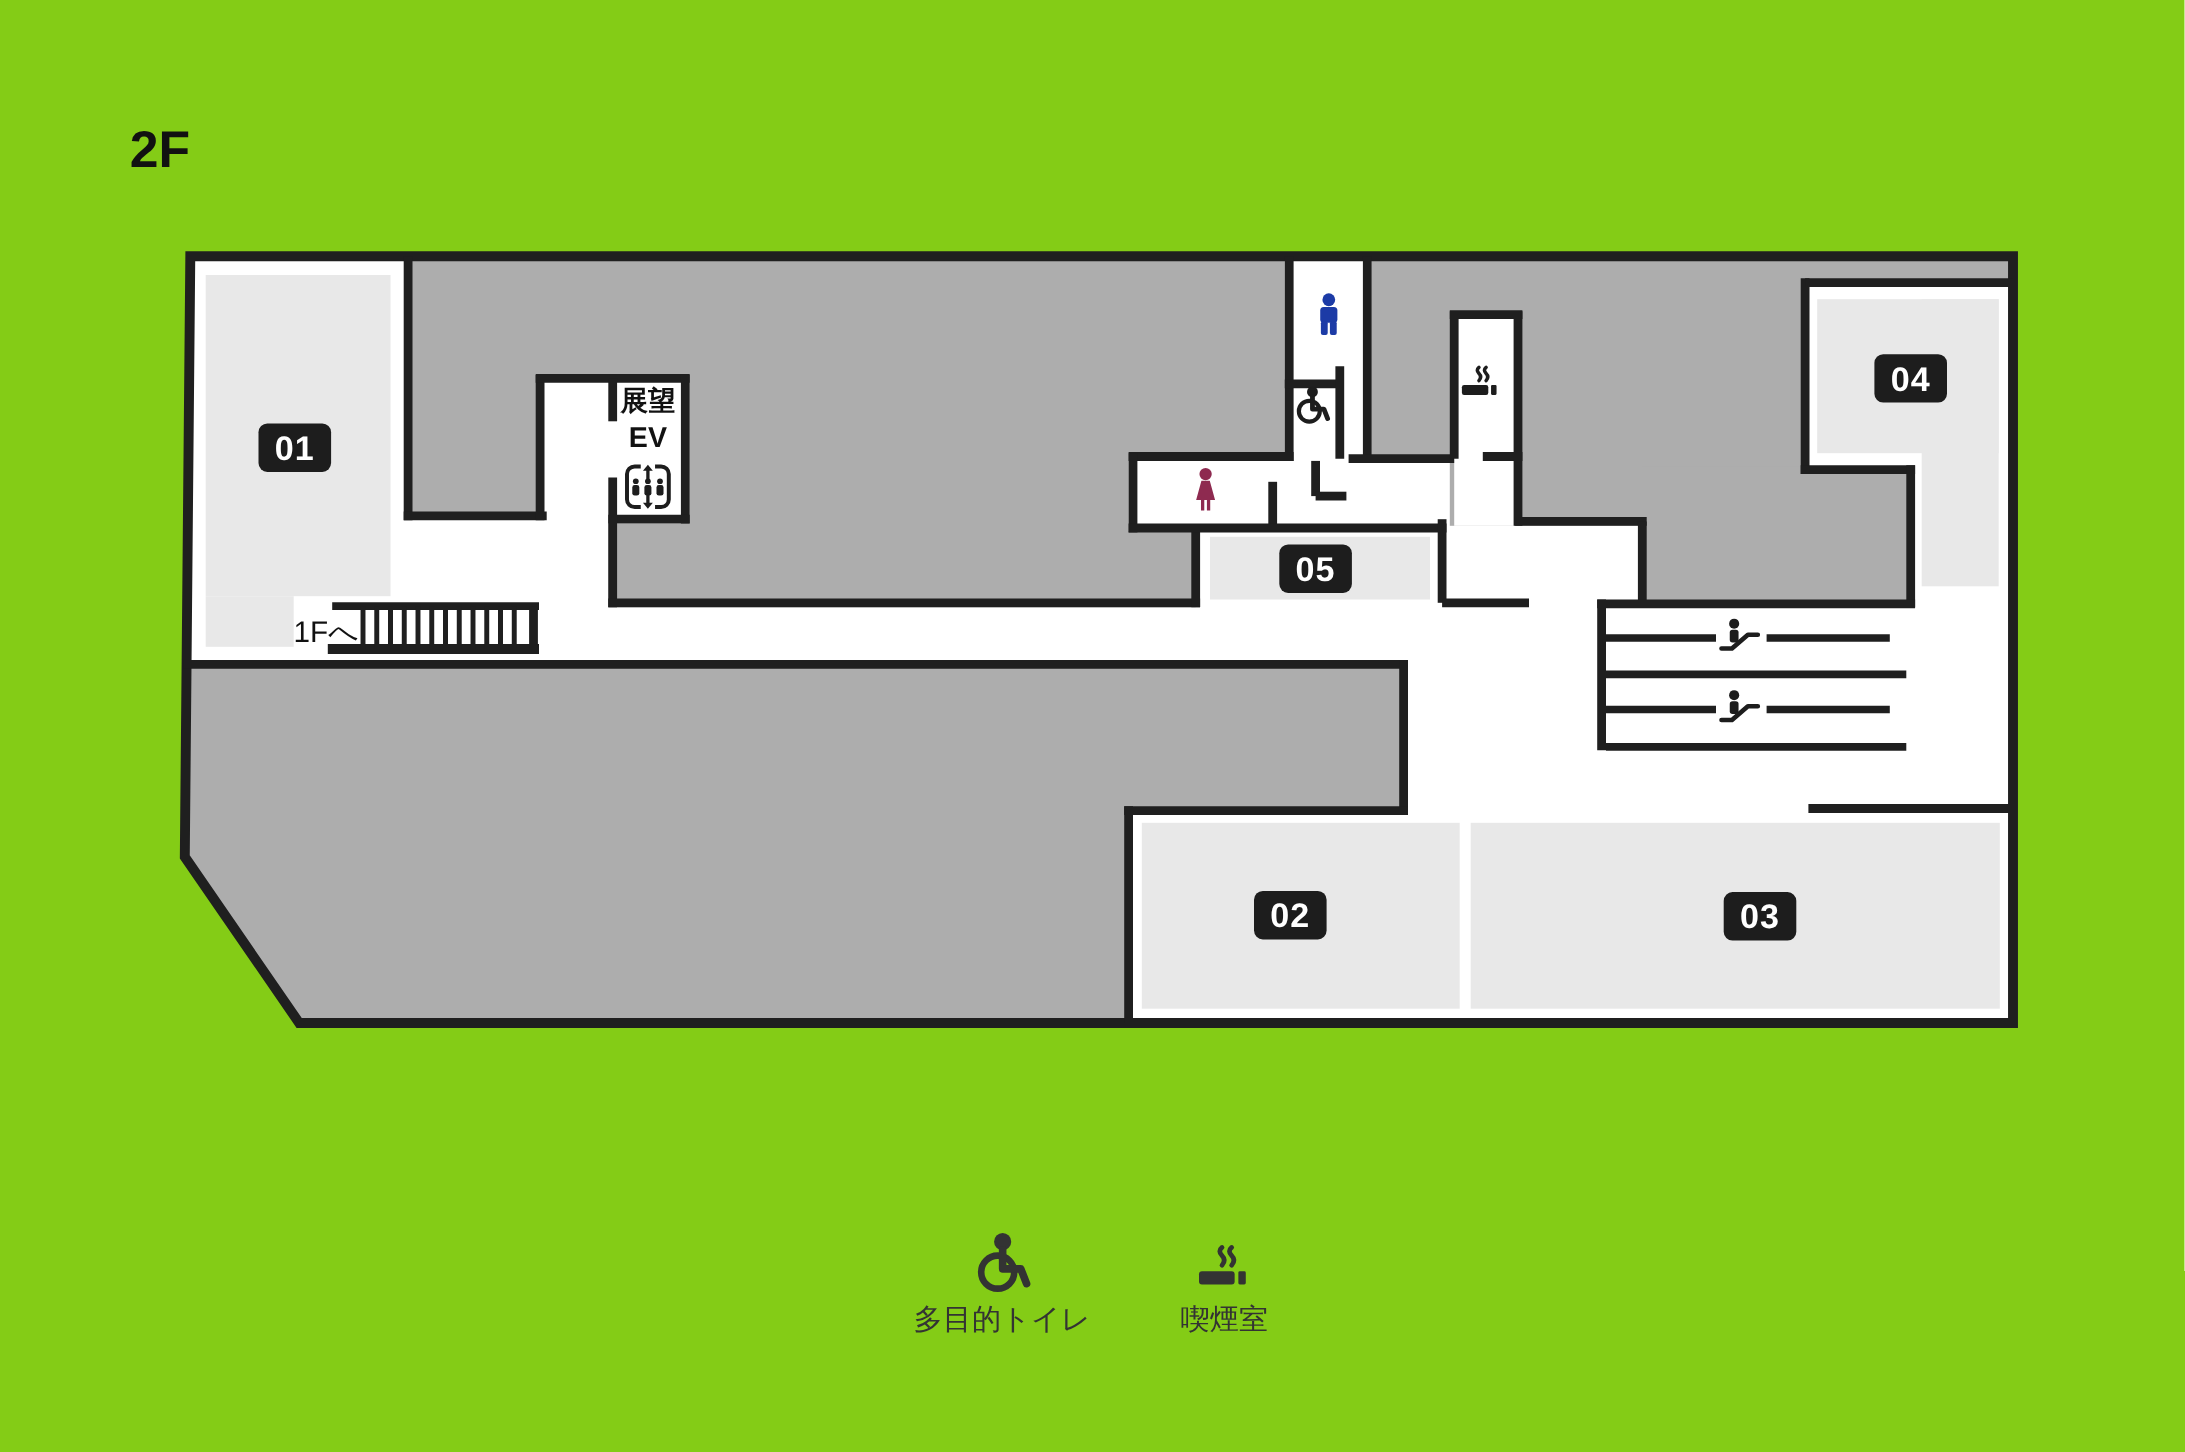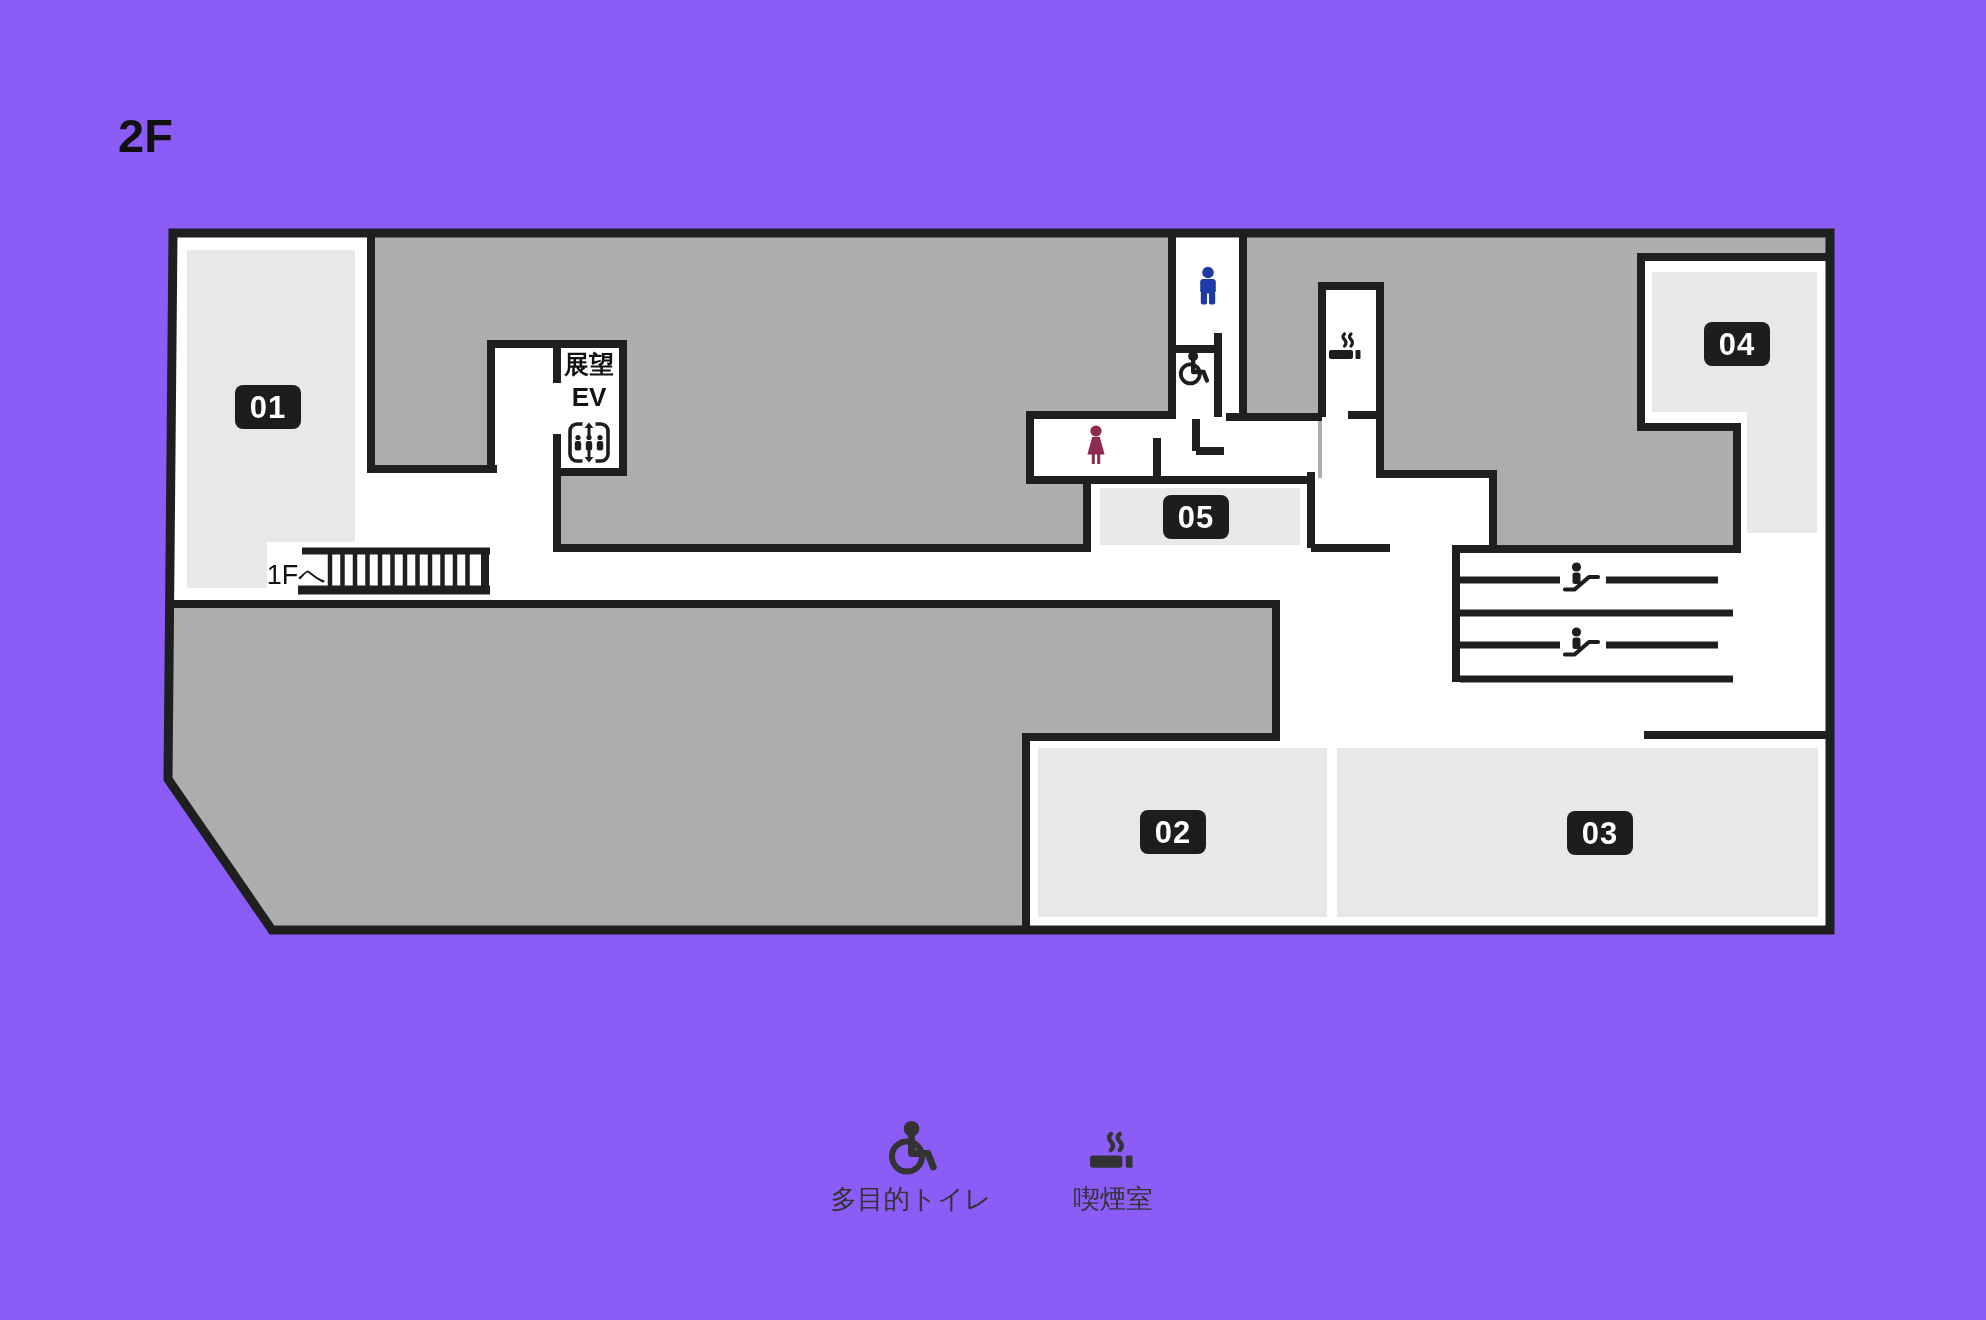--- a/index.html
+++ b/index.html
@@ -1,16 +1,16 @@
 <!DOCTYPE html>
 <html><head>
 <meta charset="utf-8">
 <style>
   html,body{margin:0;padding:0;background:#ffffff;}
-  #stage{position:relative;width:1986px;height:1320px;background:#8b5cf6;overflow:hidden;
+  #stage{position:relative;width:1986px;height:1320px;background:#84cc16;overflow:hidden;
          font-family:"Liberation Sans", sans-serif;}
   svg text{font-family:"Liberation Sans", sans-serif;}
   .wall{stroke:#1f1f1f;fill:none;}
 </style>
 </head>
 <body>
 
 <div id="stage">
 <svg width="1986" height="1320" viewBox="0 0 1986 1320">
 

